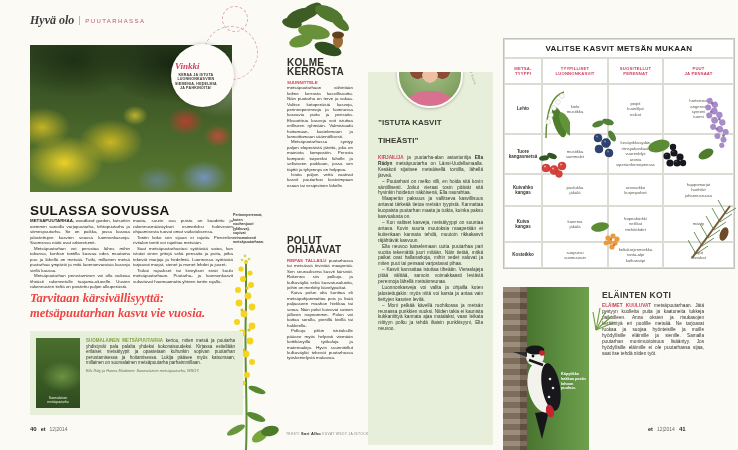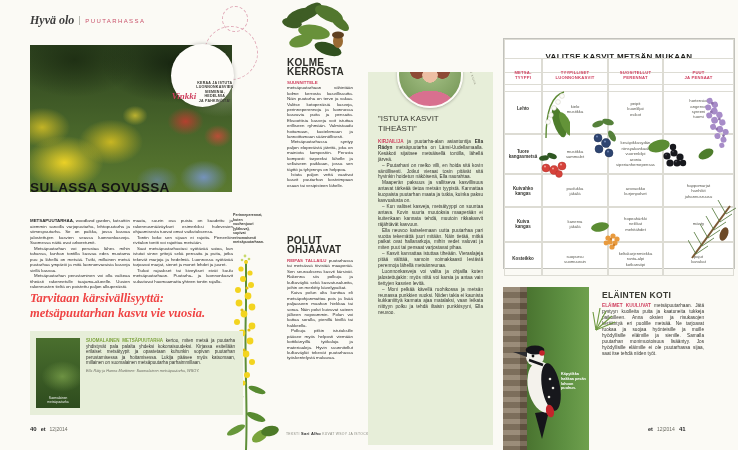--- a/index.html
+++ b/index.html
@@ -28,26 +28,26 @@
       radial-gradient(ellipse 20px 16px at 93% 62%, rgba(212,72,58,.8), rgba(212,72,58,0) 70%),
       radial-gradient(ellipse 34px 24px at 86% 90%, rgba(122,152,212,.85), rgba(122,152,212,0) 70%),
       radial-gradient(ellipse 30px 20px at 63% 92%, rgba(112,142,202,.55), rgba(112,142,202,0) 70%),
       radial-gradient(ellipse 90px 52px at 70% 12%, rgba(22,36,16,.9), rgba(22,36,16,0) 78%),
       radial-gradient(ellipse 80px 48px at 22% 10%, rgba(28,44,18,.85), rgba(28,44,18,0) 78%),
       radial-gradient(ellipse 60px 40px at 95% 30%, rgba(240,240,230,.35), rgba(240,240,230,0) 70%),
       linear-gradient(180deg,#2d421f,#47642a 55%,#5b7a30)}
 
   
   .tip{left:171px;top:44px;width:63px;height:63px;border-radius:50%;background:#fdfcf8;z-index:3;
-       box-shadow:0 0 4px rgba(0,0,0,.25);display:flex;flex-direction:row;align-items:flex-end;justify-content:center;text-align:center;padding:4px}
+       box-shadow:0 0 4px rgba(0,0,0,.25);display:flex;flex-direction:column;align-items:flex-start;justify-content:center;text-align:center;padding:4px}
   .tip-title{font-family:"Liberation Serif",serif;font-style:italic;font-weight:bold;font-size:9px;color:#cf3f5e;margin-bottom:2px}
   .tip-text{font-size:3.6px;line-height:4.5px;font-weight:bold;color:#3a3a35;letter-spacing:.2px}
 
   
-  .art-title{left:30px;top:180px;font-size:13.5px;font-weight:bold;color:#151515;letter-spacing:.4px}
+  .art-title{left:30px;top:203px;font-size:13.5px;font-weight:bold;color:#151515;letter-spacing:.4px}
   .bodycol{top:218px;width:100px;height:74px;font-size:4.4px;line-height:5.5px;text-align:justify;overflow:hidden}
   .bodycol p + p{text-indent:4px}
   .lead-dark{font-weight:bold}
   .lead-pink{font-weight:bold;color:#cf3f5e}
   .side-cap{left:233px;top:213px;width:30px;font-size:3.6px;line-height:4.5px;font-weight:bold;color:#3a3a35}
   .quote{left:30px;top:291px;width:236px;font-family:"Liberation Serif",serif;font-style:italic;font-weight:bold;
          font-size:12.5px;line-height:15px;color:#ef4444}
 
   
   .book-box{left:30px;top:331px;width:213px;height:84px;background:#e7eed9;padding:7px 8px 6px 56px}
@@ -77,28 +77,28 @@
       box-shadow:0 1px 3px rgba(0,0,0,.25);
       background:
         radial-gradient(circle at 50% 50%, #edbfa4 0 17%, rgba(237,191,164,0) 18%),
         radial-gradient(circle at 50% 28%, #8d4a35 0 22%, rgba(141,74,53,0) 23%),
         radial-gradient(circle at 30% 44%, #8d4a35 0 13%, rgba(141,74,53,0) 14%),
         radial-gradient(circle at 70% 44%, #8d4a35 0 13%, rgba(141,74,53,0) 14%),
         radial-gradient(ellipse 62% 34% at 50% 96%, #d8708f 0 60%, rgba(216,112,143,0) 61%),
         radial-gradient(circle at 50% 40%, #a9c48a, #7e9e5f 72%, #6a8d50)}
   .portrait-credit{position:absolute;left:98px;top:-22px;font-size:3px;letter-spacing:.6px;color:#8a8a7a;
       transform:rotate(72deg);transform-origin:left top;white-space:nowrap}
-  .expert-title{font-size:8px;line-height:10px;font-weight:normal;color:#3a3a33;margin-bottom:5px}
+  .expert-title{font-size:8px;line-height:18px;font-weight:bold;color:#3a3a33;margin-bottom:5px}
   .expert-body{font-size:4.7px;line-height:5.9px;text-align:justify;color:#33332e}
   .expert-body p + p{text-indent:4px}
 
   
   .tbl{left:503px;top:38px;width:232px;display:grid;grid-template-columns:38px 66px 55px 71px;
        grid-template-rows:19px 26px 50px 40px 32px 36px 26px;background:#fff;border:1px solid #c2c2bc;z-index:1}
-  .tbl > div{border:0.5px solid #dddcd4;display:flex;align-items:center;justify-content:center;text-align:center;padding:16px}
+  .tbl > div{border:0.5px solid #dddcd4;display:flex;align-items:center;justify-content:center;text-align:center;padding:8px}
   .t-title{grid-column:1/-1;font-size:8px;font-weight:bold;color:#1d1d1a;letter-spacing:.3px}
   .t-head{font-size:4.2px;line-height:5px;font-weight:bold;color:#cf3f5e;letter-spacing:.2px}
   .t-type{font-size:4.5px;line-height:5.4px;font-weight:bold;color:#33332e}
   .t-cell{font-size:4.2px;line-height:5.4px;color:#56564e}
   .plantdeco{z-index:2;pointer-events:none}
 
   
   .wp-photo{left:503px;top:287px;width:86px;height:163px;overflow:hidden;
       background:linear-gradient(90deg,#8d7d68 0 17px,#6b5b47 17px 24px,#4a7430 24px,#5d8f41 70%,#6fa04e 100%)}
   .wp-trunk-tex{position:absolute;left:0;top:0;width:24px;height:100%;

